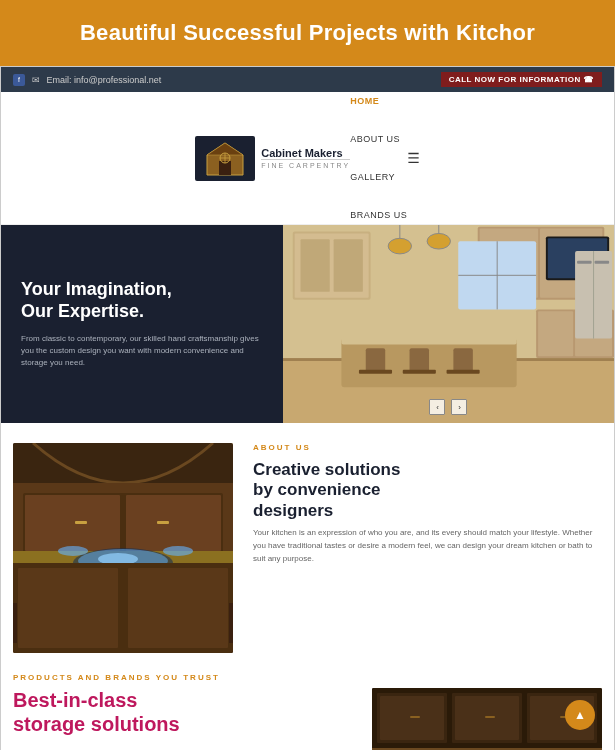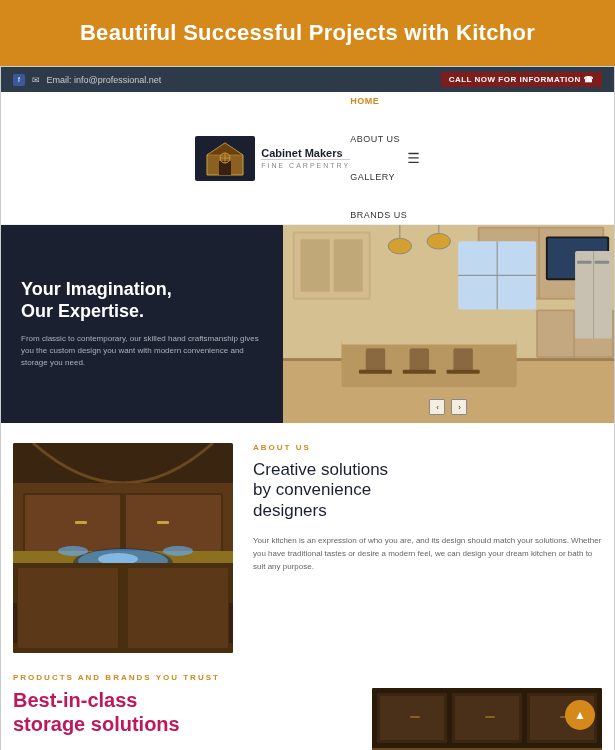--- a/index.html
+++ b/index.html
@@ -187,24 +187,24 @@
     .about-label {
       font-size: 8px;
       letter-spacing: 2px;
       color: #d4891a;
       font-weight: 700;
       margin-bottom: 8px;
       text-transform: uppercase;
     }
     .about-title {
       font-size: 17px;
-      font-weight: 400;
+      font-weight: 700;
       color: #1a2030;
       line-height: 1.2;
-      margin-bottom: 14px;
+      margin-bottom: 6px;
     }
     .about-desc {
       font-size: 8px;
       color: #666;
       line-height: 1.6;
     }
 
     
     .products-section {
       padding: 0 12px 20px;
@@ -430,21 +430,21 @@
         <rect x="216" y="160" width="4" height="40" fill="#3a2010"></rect>
       </svg>
     </div>
     <div class="about-content">
       <div class="about-label">ABOUT US</div>
       <div class="about-title">
         <span>Creative solutions</span><br>
         <span>by convenience</span><br>
         <span>designers</span>
       </div>
-      <p class="about-desc">Your kitchen is an expression of who you are, and its design should match your solutions. Whether you have traditional tastes or desire a modern feel, we can design your dream kitchen or bath to suit any purpose.</p>
+      <p class="about-desc">Your kitchen is an expression of who you are, and its every should match your lifestyle. Whether you have traditional tastes or desire a modern feel, we can design your dream kitchen or bath to suit any purpose.</p>
     </div>
   </div>
 
   <div class="products-section">
     <div class="products-label">PRODUCTS AND BRANDS YOU TRUST</div>
     <div class="products-bottom">
       <div class="products-text-col">
         <div class="products-title">
           <span>Best-in-class</span><br>
           <span>storage solutions</span>

